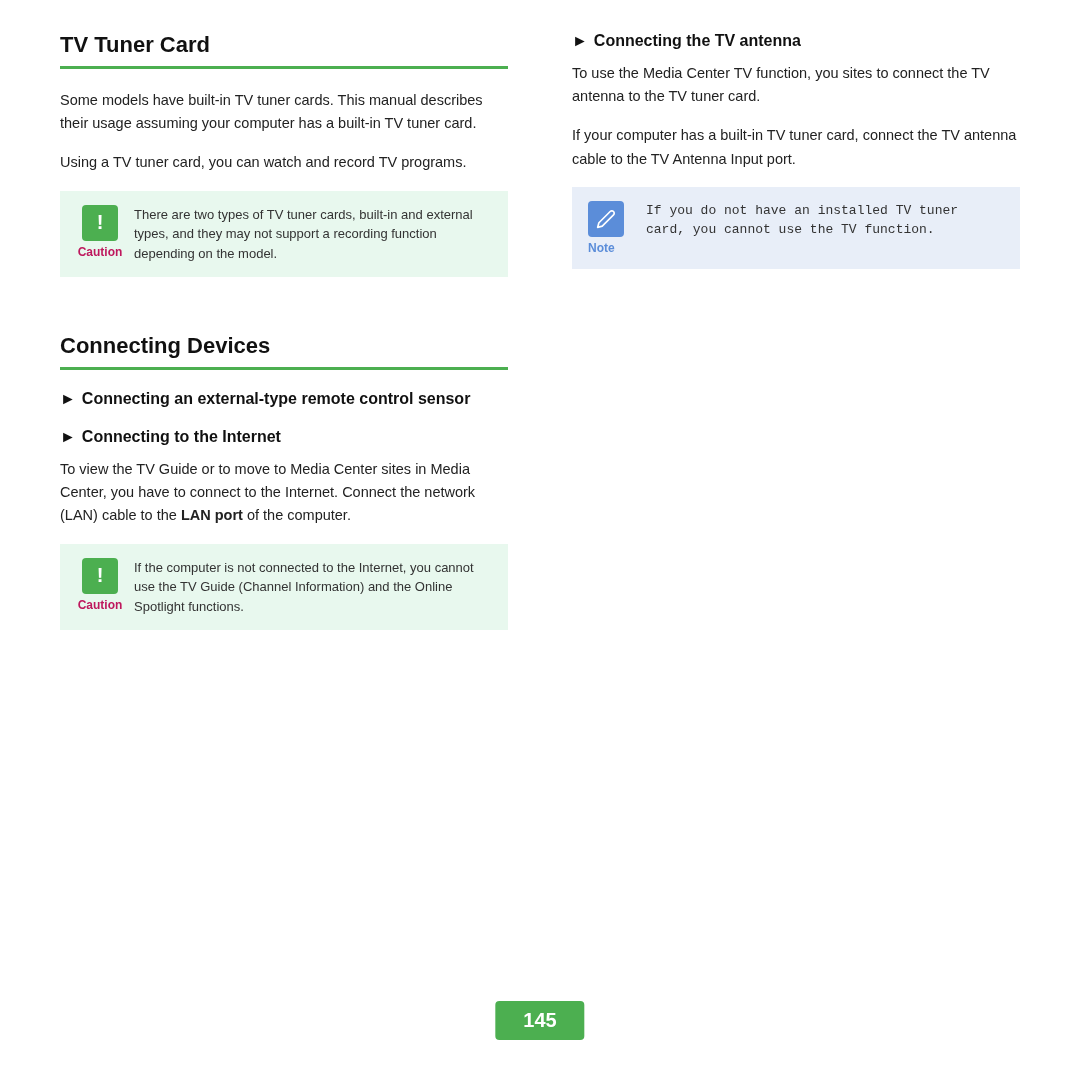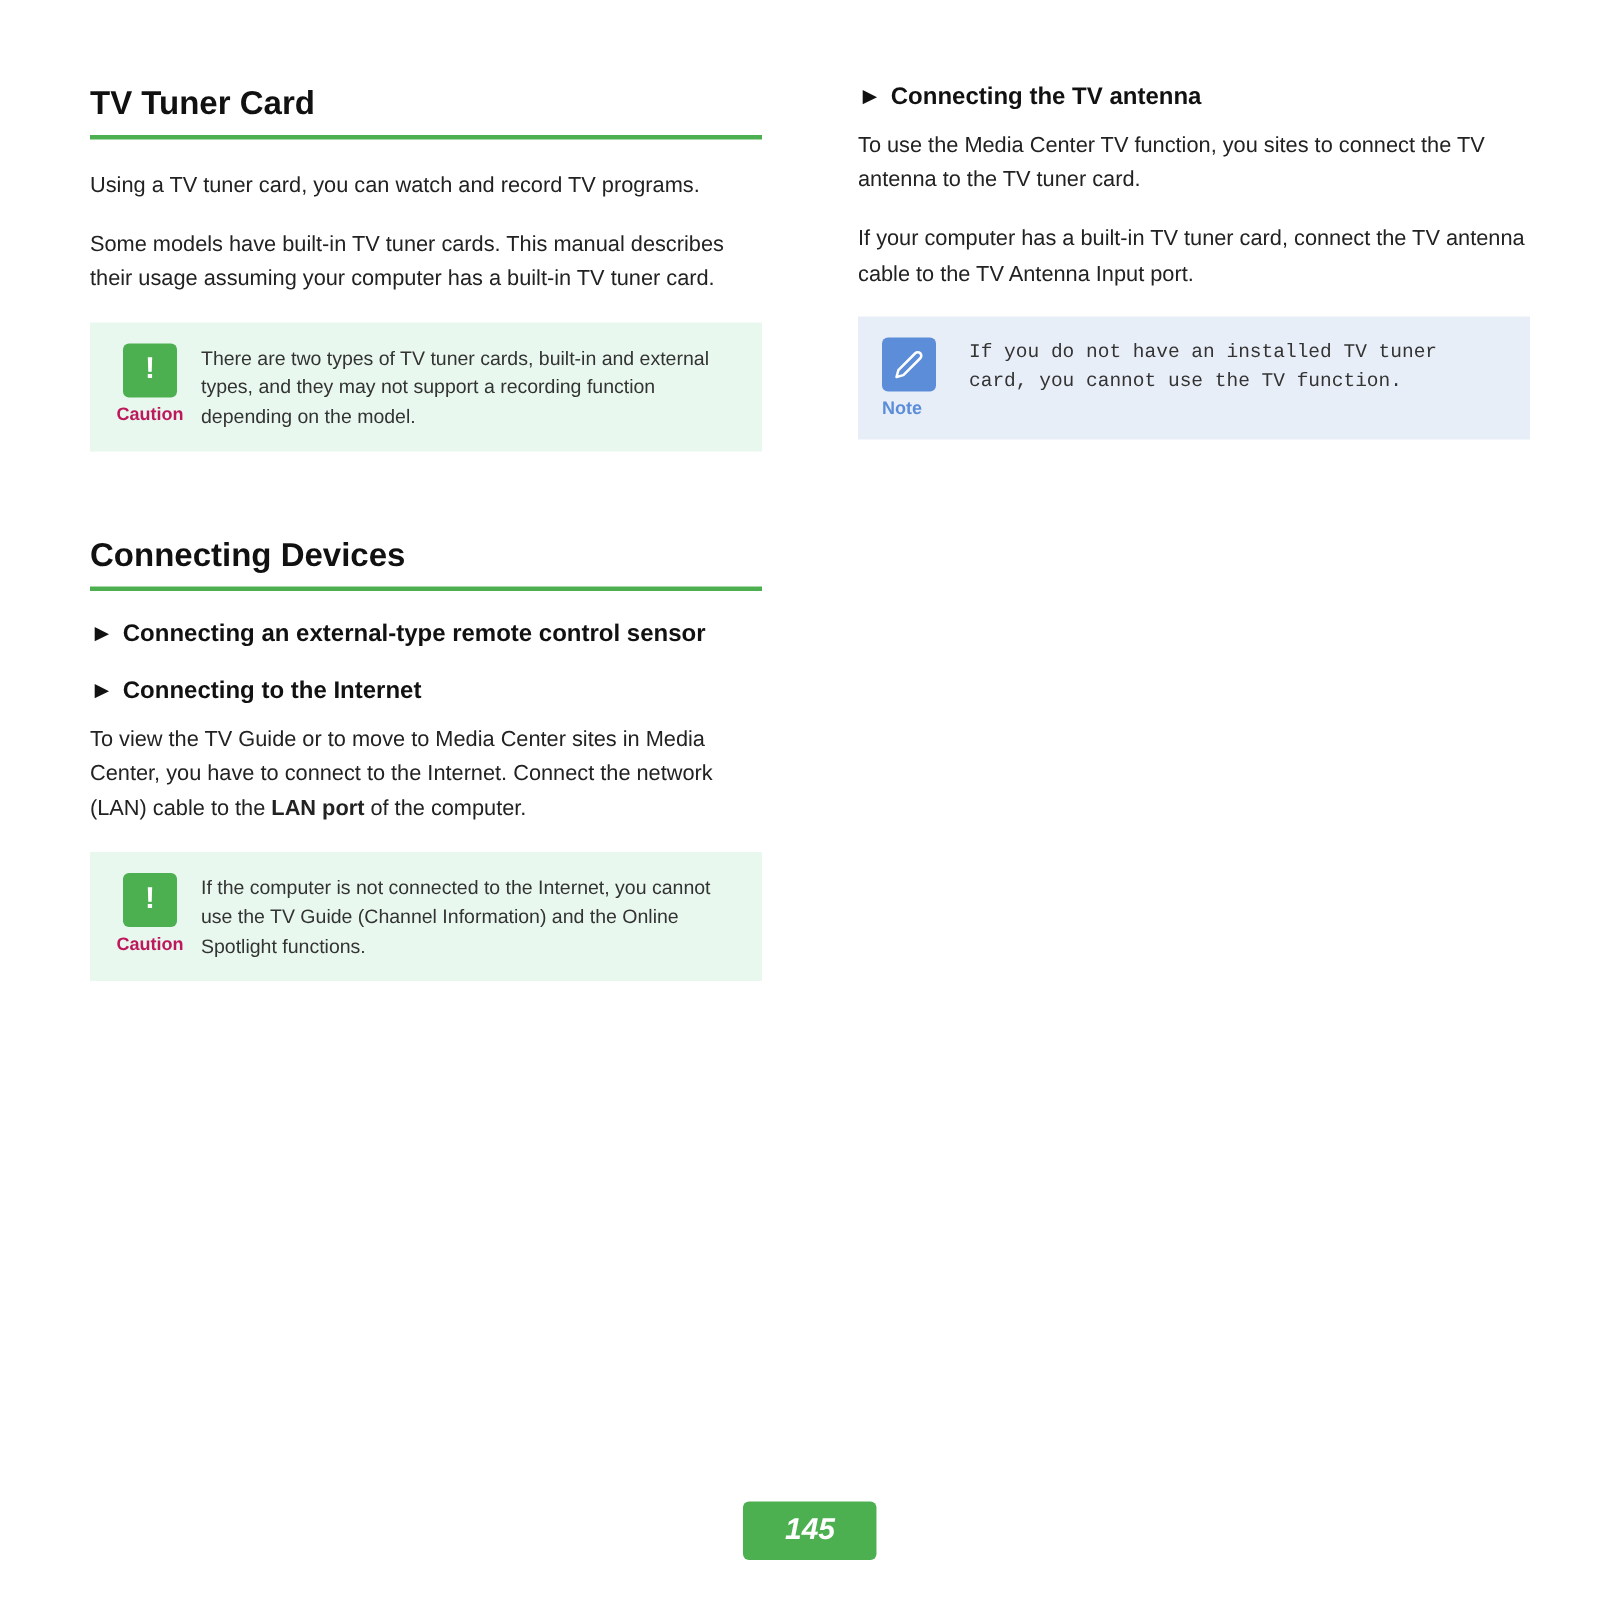--- a/index.html
+++ b/index.html
@@ -10,21 +10,21 @@
       background: #ffffff;
       font-family: Arial, Helvetica, sans-serif;
       font-size: 15px;
       color: #222;
       overflow: hidden;
     }
 
     .page {
       width: 1080px;
       height: 1080px;
-      padding: 56px 60px 60px 60px;
+      padding: 32px 60px 60px 60px;
       display: grid;
       grid-template-columns: 1fr 1fr;
       grid-template-rows: auto auto auto;
       column-gap: 64px;
       position: relative;
     }
 
     
     .left-col {
       display: flex;
@@ -166,38 +166,37 @@
       position: absolute;
       bottom: 40px;
       left: 50%;
       transform: translateX(-50%);
       background: #4caf50;
       color: white;
       font-size: 20px;
       font-weight: bold;
       padding: 8px 28px;
       border-radius: 4px;
-      font-style: italic;
     }
 
     strong {
       font-weight: bold;
     }
   </style>
 </head>
 <body>
 
 <div class="page">
 
   <div class="left-col">
 
     <div class="section-gap">
       <div class="section-title">TV Tuner Card</div>
+      <p class="body-text">Some models have built-in TV tuner cards. This manual describes their usage assuming your computer has a built-in TV tuner card.</p>
       <p class="body-text">Using a TV tuner card, you can watch and record TV programs.</p>
-      <p class="body-text">Some models have built-in TV tuner cards. This manual describes their usage assuming your computer has a built-in TV tuner card.</p>
 
       <div class="caution-box">
         <div class="caution-icon-wrap">
           <div class="caution-icon">!</div>
           <span class="caution-label">Caution</span>
         </div>
         <span class="caution-text">There are two types of TV tuner cards, built-in and external types, and they may not support a recording function depending on the model.</span>
       </div>
     </div>
 

